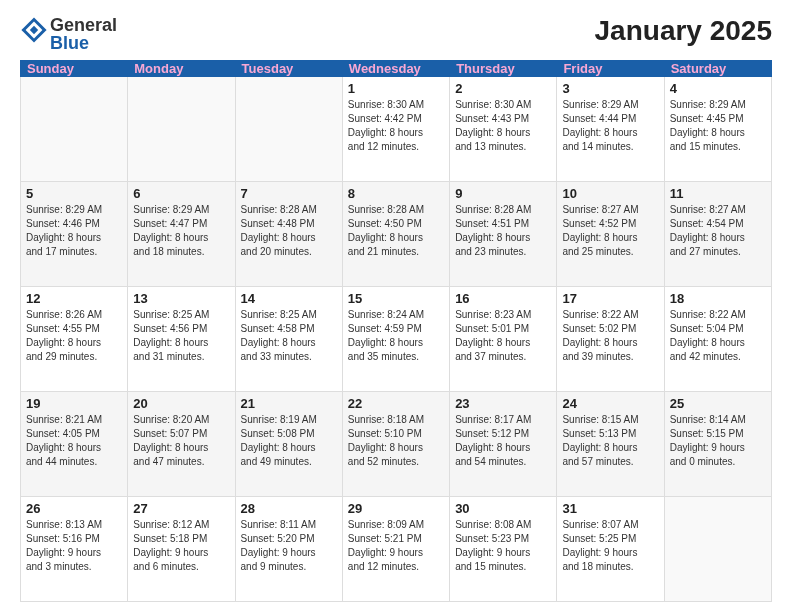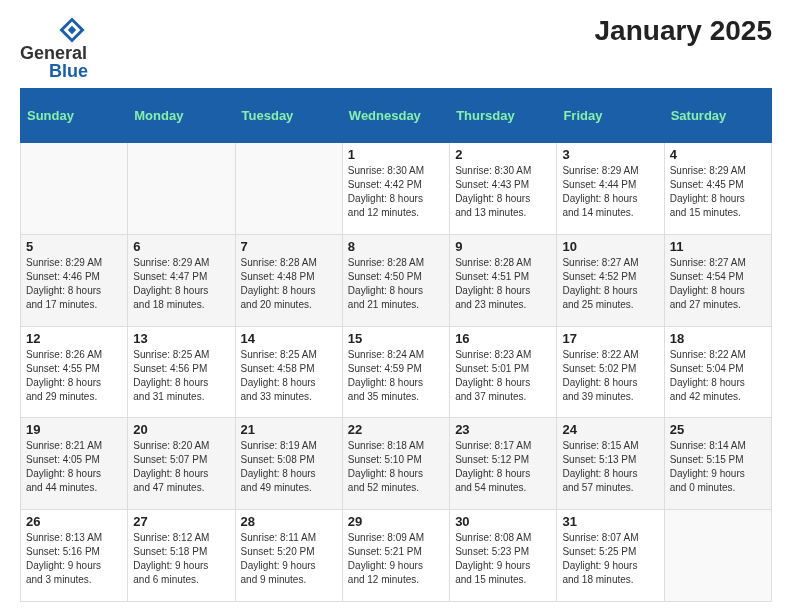--- a/index.html
+++ b/index.html
@@ -18,38 +18,36 @@
       flex-direction: column;
     }
     .header {
       display: flex;
       justify-content: space-between;
       align-items: flex-start;
       margin-bottom: 8px;
     }
     .logo {
       display: flex;
-      align-items: flex-end;
-      flex-direction: column;
+      align-items: flex-start;
     }
     .logo-text {
       display: flex;
       flex-direction: column;
       line-height: 1;
     }
     .logo-general {
       font-size: 18px;
       font-weight: bold;
       color: #333;
     }
     .logo-blue {
       font-size: 18px;
       font-weight: bold;
       color: #1a5fa8;
-      margin-left: 29px;
     }
     .logo-icon {
       width: 28px;
       height: 28px;
       margin-right: 2px;
     }
     .title-block {
       text-align: right;
     }
     .title-block h1 {
@@ -65,23 +63,23 @@
     }
     .calendar {
       flex: 1;
       border: 1px solid #ccc;
       border-collapse: collapse;
       width: 100%;
       table-layout: fixed;
     }
     .calendar th {
       background-color: #1a5fa8;
-      color: #86efac;
+      color: #f9a8d4;
       text-align: left;
-      padding: 19px 6px;
+      padding: 0 6px;
       font-size: 13px;
       font-weight: bold;
       border: 1px solid #1a5fa8;
       margin-top: 8px;
     }
     .calendar td {
       vertical-align: top;
       padding: 4px 5px;
       border: 1px solid #ddd;
       font-size: 10.5px;

